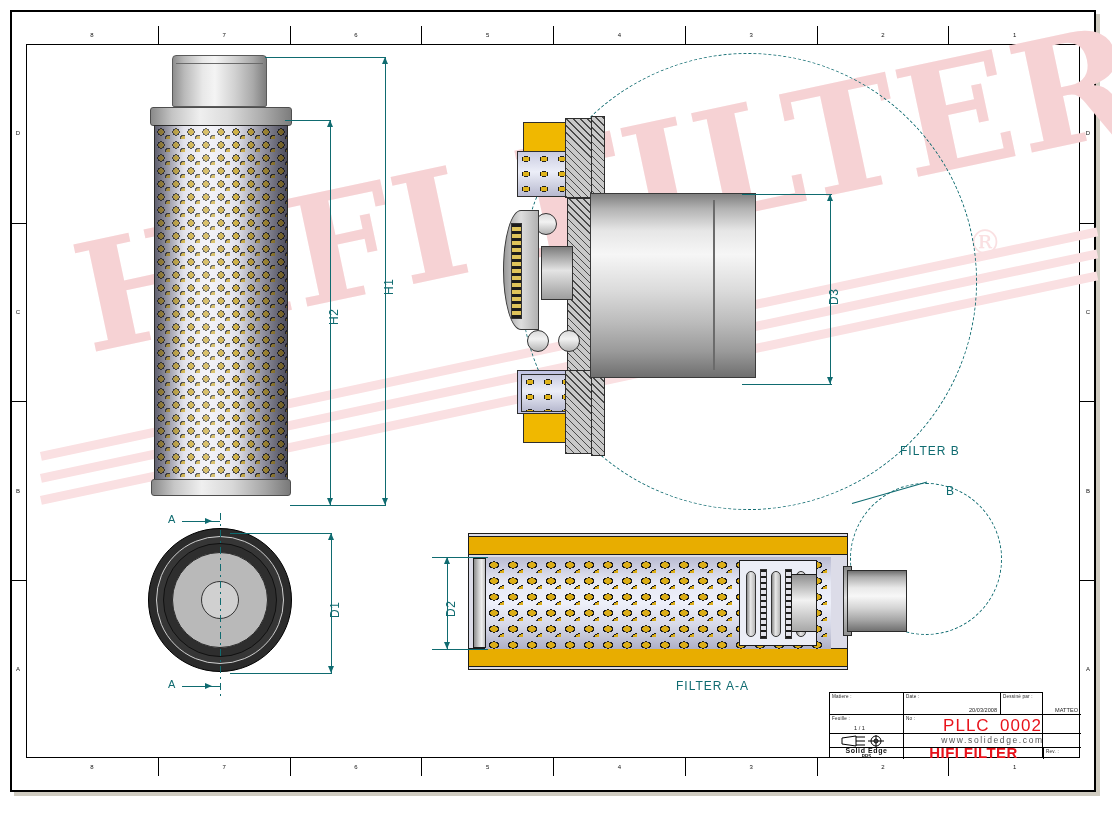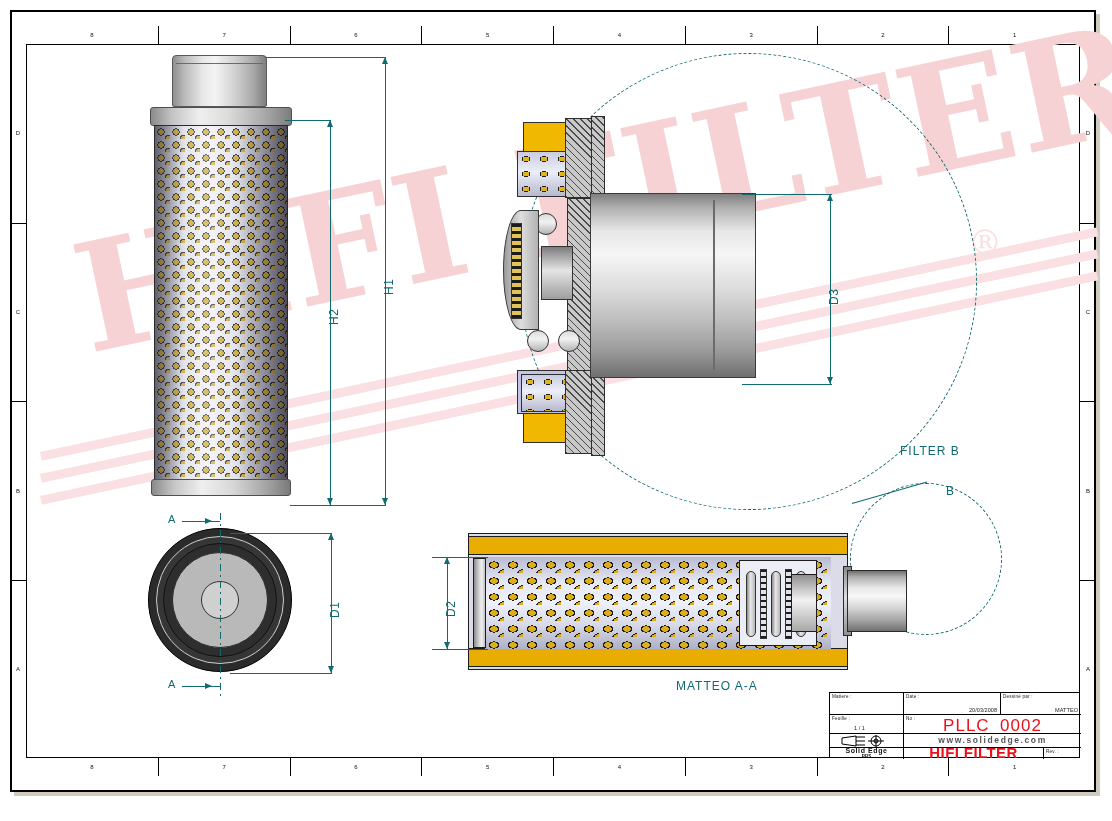--- a/index.html
+++ b/index.html
@@ -162,21 +162,21 @@
      background:linear-gradient(to bottom,#8a8a8a,#e0e0e0 45%,#909090);
      border:1px solid #2a2a2a;box-sizing:border-box;}
   .det-ref-circle{position:absolute;left:382px;top:-50px;width:150px;height:150px;
      border:1px dashed #0f6b70;border-radius:50%;}
   .leader{position:absolute;background:#0f6b70;height:1px;transform-origin:left center;}
 
   
   .secmark{position:absolute;color:#0f6b70;font-size:11px;}
 
   
-  #title-block{position:absolute;left:829px;top:692px;width:251px;height:66px;
+  #title-block{position:absolute;left:829px;top:692px;width:214px;height:66px;
                border:1px solid #000;box-sizing:border-box;background:#fff;
                font-size:7px;}
   .tb-cell{position:absolute;box-sizing:border-box;border-right:1px solid #000;
            border-bottom:1px solid #000;overflow:hidden;}
   .tb-lbl{position:absolute;left:2px;top:1px;font-size:4.6px;color:#222;
           letter-spacing:.2px;white-space:nowrap;}
   .tb-val{position:absolute;right:3px;bottom:1px;font-size:5.6px;color:#222;
           white-space:nowrap;}
   .tb-val-c{position:absolute;left:0;right:0;text-align:center;}
   .tb-part{font-family:"Liberation Sans",sans-serif;color:#e8121a;
@@ -356,21 +356,21 @@
   <div class="dimtxt" style="left:946px;top:484px;font-size:12px;">B</div>
   <div class="leader" style="left:852px;top:503px;width:78px;transform:rotate(-16deg);"></div>
 
   <div class="dimline v" style="left:447px;top:557px;height:92px;"></div>
   <div class="arrow-up" style="left:444px;top:557px;"></div>
   <div class="arrow-dn" style="left:444px;top:642px;"></div>
   <div class="dimline h" style="left:432px;top:557px;width:56px;"></div>
   <div class="dimline h" style="left:432px;top:649px;width:56px;"></div>
   <div class="dimtxt rot" style="left:444px;top:617px;">D2</div>
 
-  <div class="dimtxt" style="left:676px;top:679px;letter-spacing:1px;">MATTEO A-A</div>
+  <div class="dimtxt" style="left:676px;top:679px;letter-spacing:1px;">FILTER A-A</div>
 
   <div id="title-block">
 
     <div class="tb-cell" style="left:0;top:0;width:74px;height:22px;">
       <span class="tb-lbl">Matiere :</span>
       <span class="tb-val"></span>
     </div>
     <div class="tb-cell" style="left:74px;top:0;width:97px;height:22px;">
       <span class="tb-lbl">Date :</span>
       <span class="tb-val">20/03/2008</span>
@@ -397,21 +397,21 @@
           <line x1="16" y1="2" x2="25" y2="2" stroke="#000" stroke-width="1"></line>
           <line x1="16" y1="10" x2="25" y2="10" stroke="#000" stroke-width="1"></line>
           <circle cx="36" cy="6" r="5" fill="none" stroke="#000" stroke-width="1"></circle>
           <circle cx="36" cy="6" r="2" fill="none" stroke="#000" stroke-width="1"></circle>
           <line x1="28" y1="6" x2="44" y2="6" stroke="#000" stroke-width="1"></line>
           <line x1="36" y1="0" x2="36" y2="12" stroke="#000" stroke-width="1"></line>
         </svg>
       </span>
     </div>
     <div class="tb-cell" style="left:74px;top:41px;width:177px;height:14px;border-right:none;">
-      <span class="tb-url tb-val-c" style="top:1px;font-weight:bold;">www.solidedge.com</span>
+      <span class="tb-url tb-val-c" style="top:1px;">www.solidedge.com</span>
     </div>
 
     <div class="tb-cell" style="left:0;top:55px;width:74px;height:11px;border-bottom:none;">
       <span class="tb-se tb-val-c" style="top:-1px;">Solid Edge</span>
       <span class="tb-se-sub tb-val-c" style="top:6px;">BBS</span>
     </div>
     <div class="tb-cell" style="left:74px;top:55px;width:140px;height:11px;border-bottom:none;">
       <span class="tb-brand tb-val-c" style="top:-4px;">HIFI FILTER</span>
     </div>
     <div class="tb-cell" style="left:214px;top:55px;width:37px;height:11px;border-right:none;border-bottom:none;">

